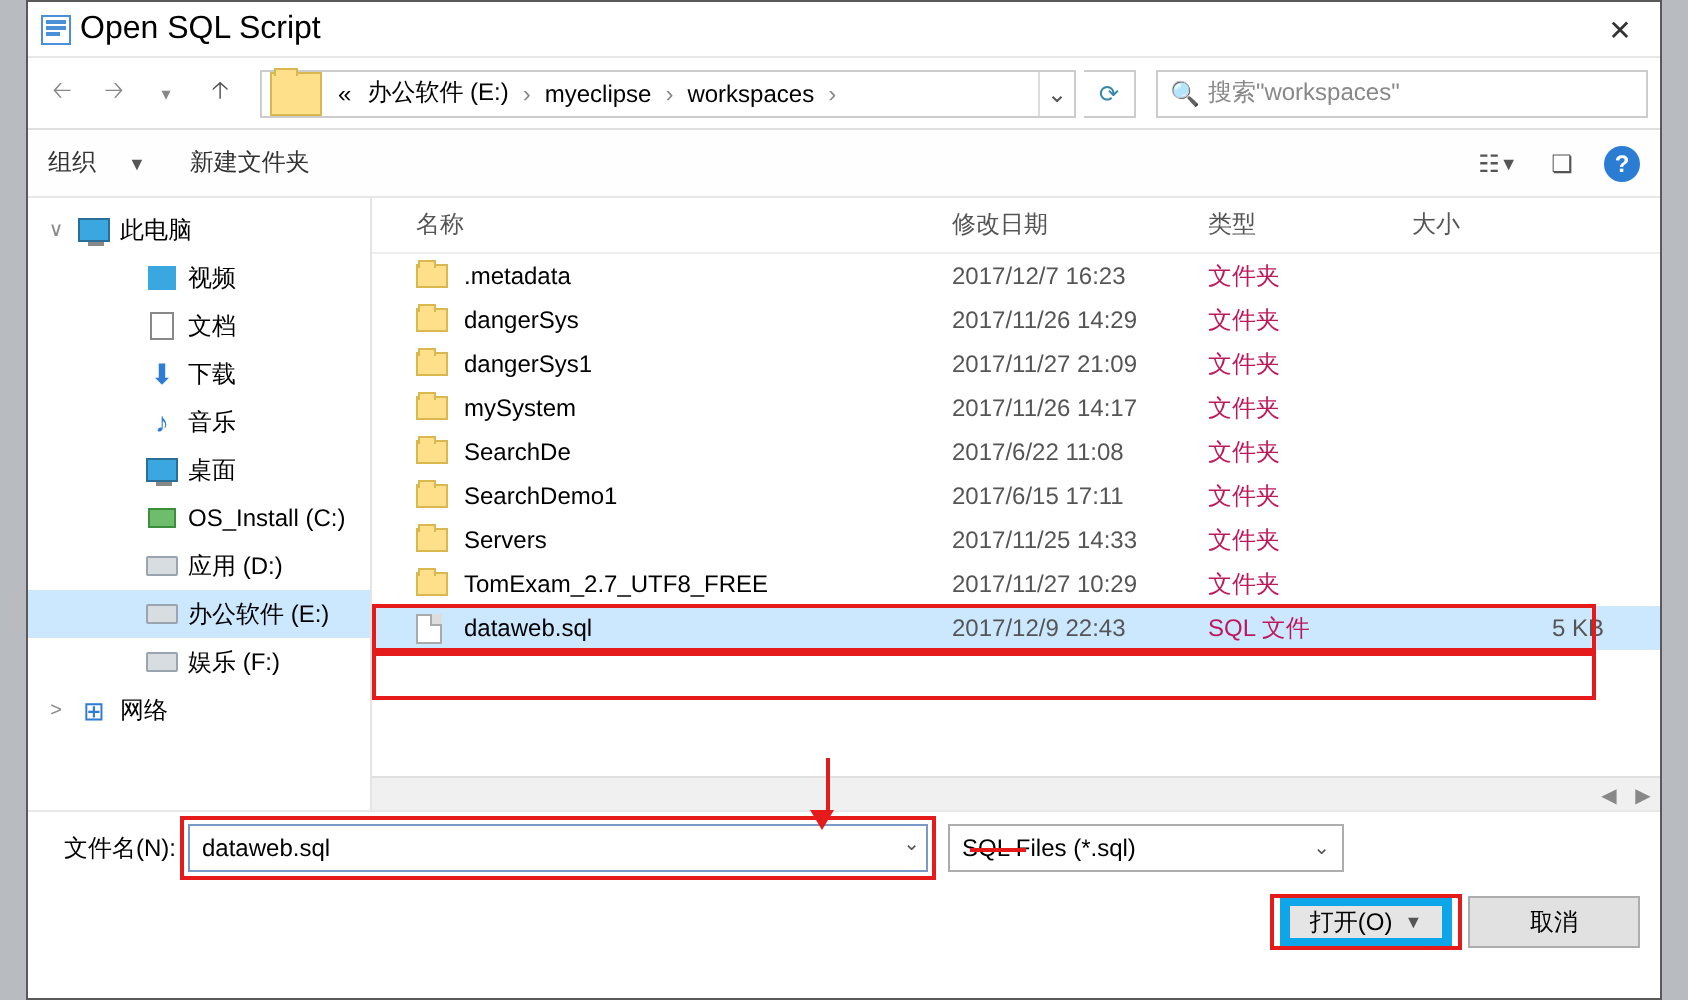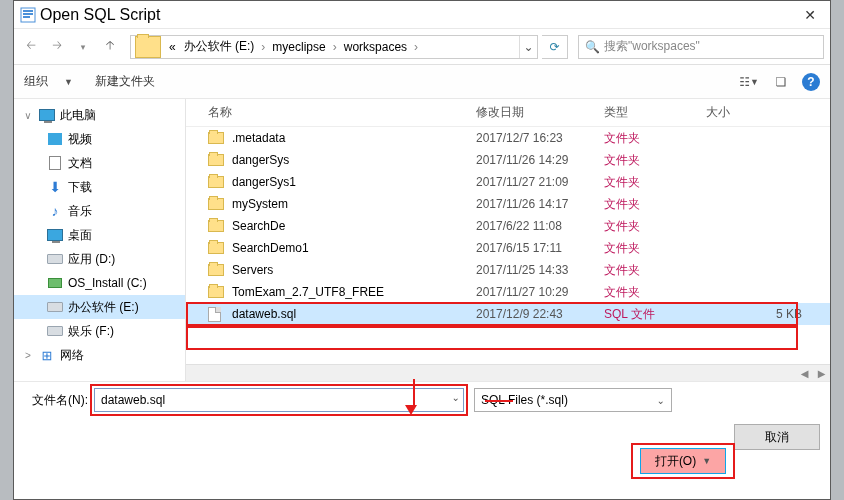--- a/index.html
+++ b/index.html
@@ -25,21 +25,21 @@
 .toolbar { height: 34px; display: flex; align-items: center; padding: 0 10px; gap: 20px; border-bottom: 1px solid #e8e8e8; background: #fefefe; }
 .toolbar .tb-left { display: flex; gap: 22px; }
 .toolbar .tb-btn { display: flex; align-items: center; gap: 16px; color: #333; }
 .tb-caret { font-size: 9px; color: #555; }
 .toolbar .tb-right { margin-left: auto; display: flex; gap: 10px; align-items: center; }
 .tb-icon { width: 22px; height: 20px; display:flex; align-items:center; justify-content:center; color:#555; }
 .help-icon { width:18px; height:18px; border-radius:50%; background:#2b7cd3; color:#fff; display:flex; align-items:center; justify-content:center; font-weight:bold; font-size:12px;}
 .body { flex: 1; display: flex; overflow: hidden; }
 .tree { width: 172px; border-right: 1px solid #e4e4e4; overflow-y:auto; padding-top: 4px; }
 .tree-item { display: flex; align-items: center; height: 24px; padding-left: 8px; gap: 4px; }
-.tree-item.level2 { padding-left: 16px; }
+.tree-item.level2 { padding-left: 42px; }
 .tree-item.sel { background: #cce8ff; }
 .tree-expander { width: 12px; color: #888; font-size: 10px; text-align:center; }
 .tree-icon { width: 18px; height: 16px; display:flex; align-items:center; justify-content:center; }
 .tree-label { white-space: nowrap; }
 .monitor-ico { width:16px; height:12px; background:#3aa7e0; border:1px solid #2b6f97; position:relative; }
 .monitor-ico::after { content:""; position:absolute; bottom:-3px; left:4px; width:8px; height:2px; background:#888; }
 .drive-ico { width:16px; height:10px; background:#d8dde2; border:1px solid #9aa5b0; border-radius:1px; }
 .music-ico { color:#2e7cd4; font-size:14px; }
 .video-ico { width:14px; height:12px; background:#3aa7e0; }
 .pic-ico { width:14px; height:12px; border:1px solid #3aa7e0; background:linear-gradient(#a8d8f0,#3aa7e0); }
@@ -75,21 +75,21 @@
 .fname-label { width: 64px; text-align: right; margin-right: 6px; }
 .fname-input-wrap { position:relative; flex:0 0 370px; }
 .fname-input { width: 370px; height: 24px; border: 1px solid #7a9ac7; padding: 0 20px 0 6px; background:#fff; }
 .fname-drop { position:absolute; right:4px; top:4px; color:#555; font-size:10px; }
 .redbox-input { position:absolute; left:-4px; top:-4px; right:-4px; bottom:-4px; border:2px solid #e51b1b; pointer-events:none; }
 .filter { width: 198px; height: 24px; border: 1px solid #adadad; margin-left: 10px; display:flex; align-items:center; padding:0 6px; justify-content:space-between; position:relative;}
 .filter-drop { font-size:10px; color:#555; }
 .filter-redline { position:absolute; left:10px; top:11px; width:28px; height:2px; background:#e51b1b; }
 .row-btns { display: flex; justify-content: flex-end; gap: 8px; padding: 8px 0 10px; }
 .btn { width: 86px; height: 26px; border: 1px solid #adadad; background: #e1e1e1; display:flex; align-items:center; justify-content:center; }
-.btn.primary { border: 1px solid #0ea5e9; background: #fca5a5; position: relative; margin-top: 24px; }
+.btn.primary { border: 5px solid #0ea5e9; background: #e5e5e5; position: relative; }
 .redbox-btn { position:absolute; left:-10px; top:-6px; right:-10px; bottom:-6px; border:2px solid #e51b1b; pointer-events:none; }
 </style>
 </head>
 <body>
 
 <div class="dialog">
   <div class="titlebar">
     <span class="title-icon">
       <svg viewBox="0 0 16 16">
           <rect x="1" y="1" width="14" height="14" fill="#fff" stroke="#4a90d9"></rect>
@@ -182,30 +182,30 @@
         <div class="tree-item level2 ">
       <span class="tree-expander"></span>
       <span class="tree-icon">
             <span class="monitor-ico"></span>
           </span>
       <span class="tree-label">桌面</span>
     </div>
         <div class="tree-item level2 ">
       <span class="tree-expander"></span>
       <span class="tree-icon">
+            <span class="usb-ico"></span>
+          </span>
+      <span class="tree-label">OS_Install (C:)</span>
+    </div>
+        <div class="tree-item level2 ">
+      <span class="tree-expander"></span>
+      <span class="tree-icon">
             <span class="drive-ico"></span>
           </span>
       <span class="tree-label">应用 (D:)</span>
-    </div>
-        <div class="tree-item level2 ">
-      <span class="tree-expander"></span>
-      <span class="tree-icon">
-            <span class="usb-ico"></span>
-          </span>
-      <span class="tree-label">OS_Install (C:)</span>
     </div>
         <div class="tree-item level2 sel">
       <span class="tree-expander"></span>
       <span class="tree-icon">
             <span class="drive-ico"></span>
           </span>
       <span class="tree-label">办公软件 (E:)</span>
     </div>
         <div class="tree-item level2 ">
       <span class="tree-expander"></span>

